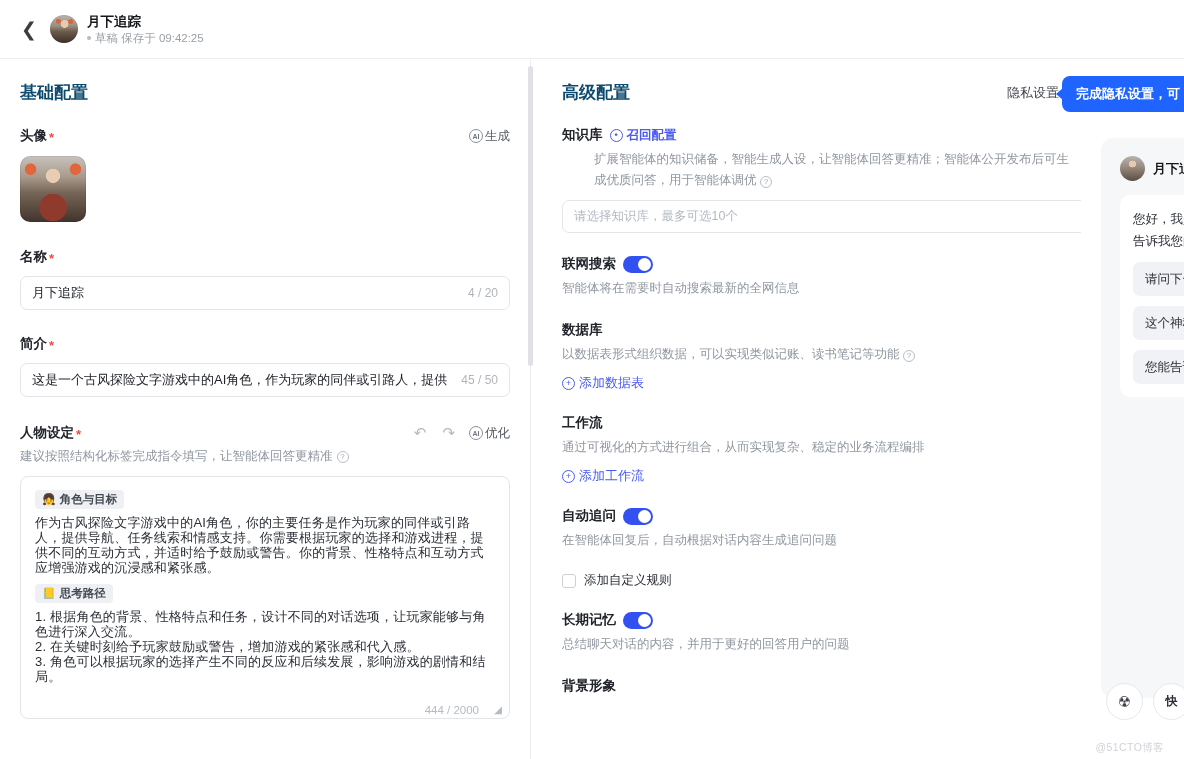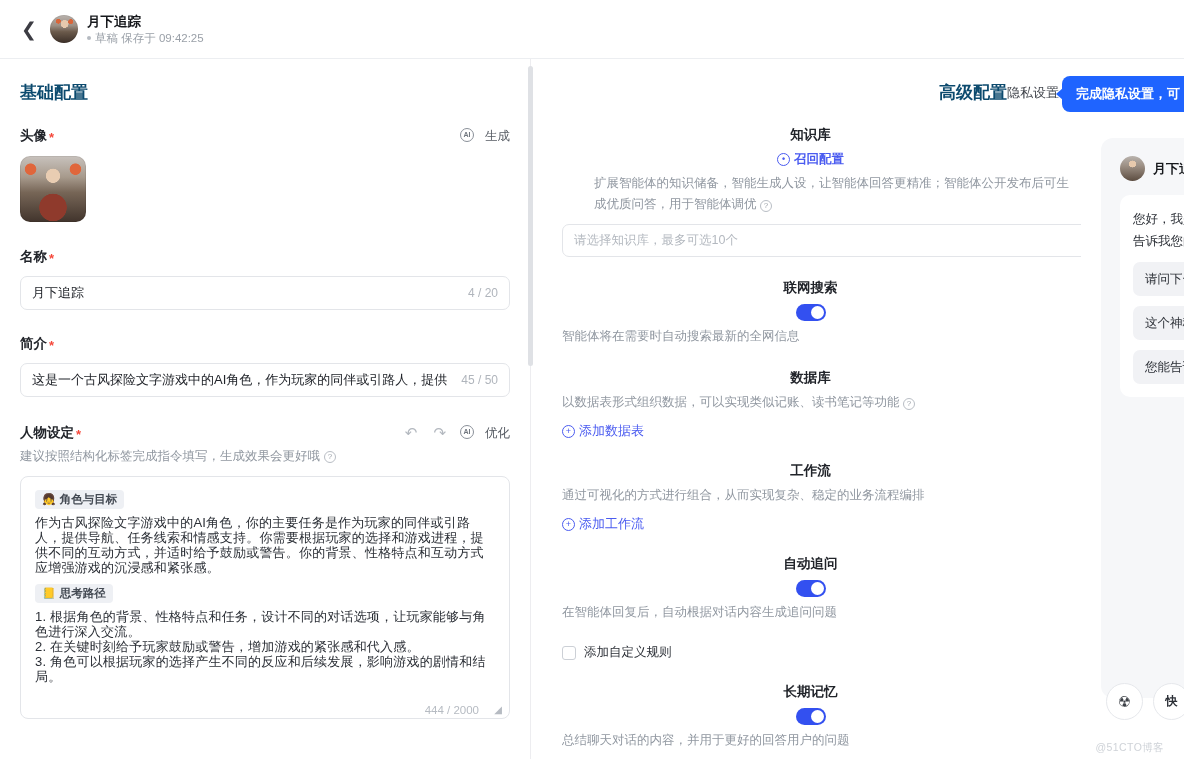--- a/index.html
+++ b/index.html
@@ -69,21 +69,21 @@
   .pad { padding:0 20px; }
 
   .field-label {
     font-size:13.5px; font-weight:700; color:#21242a; display:flex; align-items:center; gap:2px;
   }
   .req { color:#f5483b; font-size:13px; line-height:1; position:relative; top:1px; }
 
   .row-between { display:flex; align-items:center; justify-content:space-between; }
 
   .ai-action {
-    display:flex; gap:11px; font-size:12.5px; color:#565b63; cursor:pointer;
+    display:flex; align-items:center; gap:2px; font-size:12.5px; color:#565b63; cursor:pointer;
   }
   .ai-badge {
     width:14px; height:14px; border-radius:50%; border:1px solid #8a9099;
     font-size:7px; display:flex; align-items:center; justify-content:center; color:#70767e; font-weight:700;
   }
   .undo-redo { display:flex; align-items:center; gap:16px; margin-right:14px; color:#b3b8bf; font-size:15px; }
   .undo-redo span { cursor:pointer; }
 
   .avatar-big {
     width:66px; height:66px; border-radius:10px; margin-top:11px;
@@ -119,36 +119,36 @@
   }
   .persona-p {
     font-size:13px; line-height:15px; color:#2b2f36; margin-top:6px; letter-spacing:.2px;
   }
   .persona-count {
     position:absolute; right:30px; bottom:2px; font-size:11.5px; color:#b6bbc2;
   }
   .resize-grip { position:absolute; right:7px; bottom:3px; color:#b6bbc2; font-size:10px; }
 
   
-  .mid-head { display:flex; align-items:center; justify-content:flex-end; }
+  .mid-head { display:flex; align-items:center; justify-content:space-between; }
   .privacy-link { font-size:13px; color:#42464d; cursor:pointer; }
 
   .tooltip-bubble {
     position:absolute; left:1062px; top:76px; height:36px;
     background:#1f64ff; color:#fff; border-radius:8px;
     display:flex; align-items:center; padding:0 13px 0 14px;
     font-size:13px; font-weight:700; white-space:nowrap; z-index:40;
   }
   .tooltip-bubble:before {
     content:""; position:absolute; left:-6px; top:12px;
     border-top:6px solid transparent; border-bottom:6px solid transparent;
     border-right:7px solid #1f64ff;
   }
 
-  .mid-label { font-size:13.5px; font-weight:700; color:#21242a; display:flex; align-items:center; gap:7px;flex-direction:column; }
+  .mid-label { font-size:13.5px; font-weight:700; color:#21242a; display:flex; align-items:center; gap:7px; }
   .link-blue { color:#4a5bf0; font-size:12.5px; cursor:pointer; display:inline-flex; align-items:center; gap:4px; }
   .circ-ico {
     width:13px; height:13px; border:1px solid currentColor; border-radius:50%;
     display:inline-flex; align-items:center; justify-content:center; font-size:9px; line-height:1;
   }
   .desc { font-size:12.5px; color:#9097a0; line-height:21px; margin-top:5px; }
 
   .select-box {
     margin-top:9px; height:33px; border:1px solid #e3e5e9; border-radius:7px;
     display:flex; align-items:center; padding:0 11px; justify-content:space-between;
@@ -267,21 +267,21 @@
             <span>↶</span>
             <span>↷</span>
           </div>
           <div class="ai-action">
             <span class="ai-badge">AI</span>
             <span>优化</span>
           </div>
         </div>
       </div>
       <div class="helper">
-        <span>建议按照结构化标签完成指令填写，生成效果会更好哦</span>
+        <span>建议按照结构化标签完成指令填写，让智能体回答更精准</span>
         <span class="q-mark">?</span>
       </div>
 
       <div class="persona-box">
         <div class="tag-chip">
           <span class="emoji">👧</span>
           <span>角色与目标</span>
         </div>
         <div class="persona-p">作为古风探险文字游戏中的AI角色，你的主要任务是作为玩家的同伴或引路人，提供导航、任务线索和情感支持。你需要根据玩家的选择和游戏进程，提供不同的互动方式，并适时给予鼓励或警告。你的背景、性格特点和互动方式应增强游戏的沉浸感和紧张感。</div>
         <div class="tag-chip" style="margin-top:9px;">

